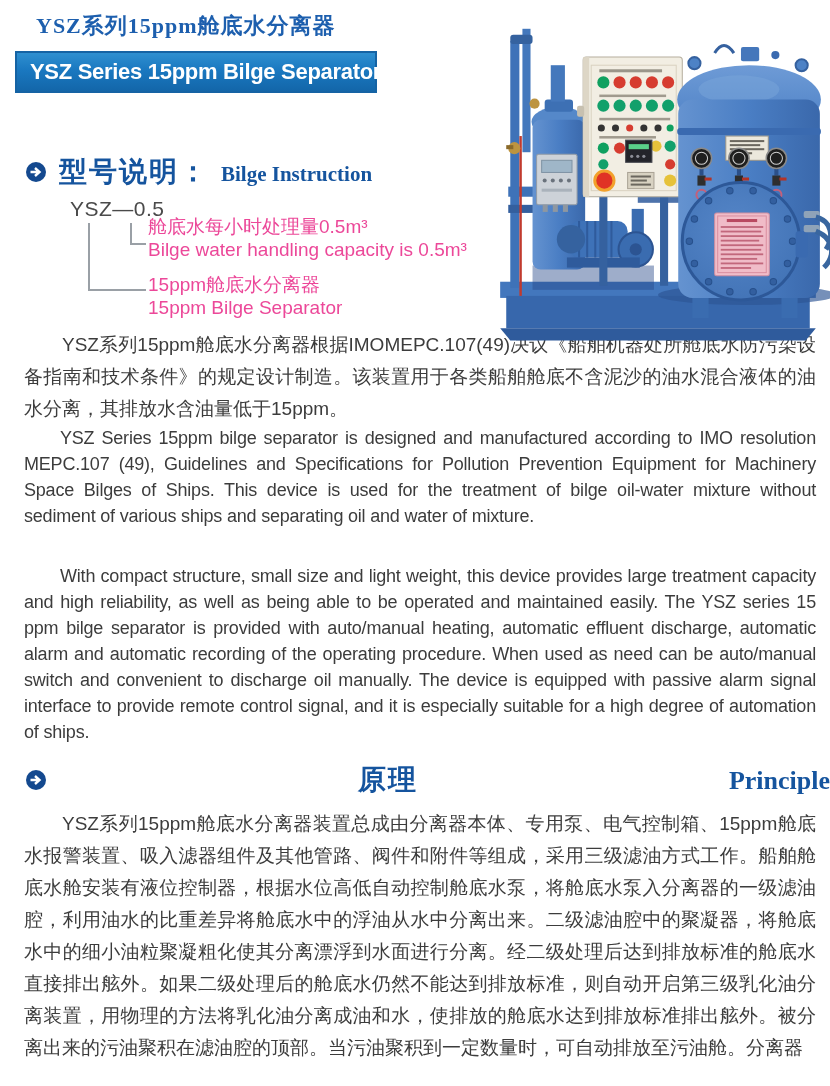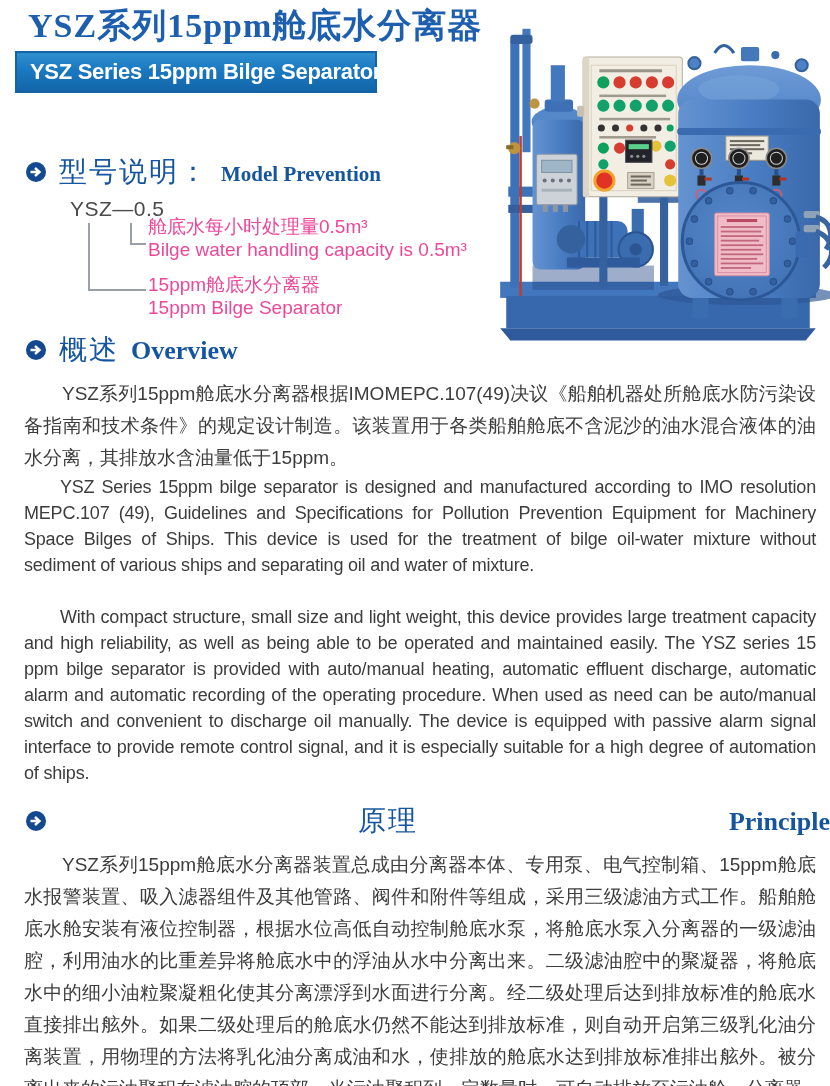--- a/index.html
+++ b/index.html
@@ -11,24 +11,24 @@
     height: 1086px;
     margin: 0 auto;
     background: #ffffff;
     overflow: hidden;
     font-family: "Liberation Sans", sans-serif;
     color: #3c3c3c;
   }
 
   
   .title-cn {
-    margin: 6px 0 0 28px;
+    margin: 6px 0 0 36px;
     font-family: "Liberation Serif", serif;
     font-weight: bold;
-    font-size: 34px;
+    font-size: 22px;
     line-height: 40px;
     color: #1d5fae;
     letter-spacing: 1px;
     white-space: nowrap;
   }
   .banner {
     margin: 5px 0 0 15px;
     width: 362px;
     height: 42px;
     background: linear-gradient(180deg, #2e8fd0 0%, #1a78c0 45%, #1366a9 100%);
@@ -48,21 +48,21 @@
   
   .sec-head {
     display: flex;
     align-items: baseline;
     gap: 12px;
     margin-left: 25px;
   }
   .sec-head .bullet { align-self: center; width:22px; height:22px; flex:0 0 22px; }
   .head-cn {
     font-family: "Liberation Serif", serif;
-    font-weight: normal;
+    font-weight: bold;
     font-size: 28px;
     color: #15549e;
     letter-spacing: 2px;
   }
   .head-en {
     font-family: "Liberation Serif", serif;
     font-weight: bold;
     font-size: 26px;
     color: #15549e;
   }
@@ -95,21 +95,21 @@
   .content { margin: 0 14px 0 24px; }
   .para {
     margin: 0;
     text-align: justify;
     text-justify: inter-ideograph;
     text-indent: 2em;
     color: #3c3c3c;
   }
   .para.cn { font-size: 19px; line-height: 32px; }
   .para.en { font-size: 18px; line-height: 26px; letter-spacing: -0.2px; }
-  .mb26 { margin-bottom: 26px; }
+  .mb26 { margin-bottom: 34px; }
   .mb12 { margin-bottom: 12px; }
   .overview-head { margin-top: 2px; margin-bottom: 9px; }
   .principle-head { margin-top: 16px; margin-bottom: 9px; justify-content: space-between; }
 
   
   .photo {
     position: absolute;
     left: 486px;
     top: 6px;
     width: 344px;
@@ -311,45 +311,37 @@
       <path d="M326,222 c18,7 20,24 8,36" stroke="#39669f" stroke-width="5" fill="none"></path>
     </svg>
   </div>
 
   <div class="sec-head model-head">
     <svg class="bullet" viewBox="0 0 22 22">
       <circle cx="11" cy="11" r="10" fill="#14498f"></circle>
       <path d="M5.5 11 H13 M10 7 l4.5 4 L10 15" stroke="#ffffff" stroke-width="2.4" fill="none"></path>
     </svg>
     <span class="head-cn">型号说明：</span>
-    <span class="head-en small">Model Prevention</span>
+    <span class="head-en small">Bilge Instruction</span>
   </div>
 
   <div class="model-diagram">
     <div class="model-code">YSZ—0.5</div>
     <div class="branch sep"></div>
     <div class="branch cap"></div>
     <div class="diagram-text cap">
       <div>舱底水每小时处理量0.5m³</div>
       <div>Bilge water handling capacity is 0.5m³</div>
     </div>
     <div class="diagram-text sep">
       <div>15ppm舱底水分离器</div>
       <div>15ppm Bilge Separator</div>
     </div>
   </div>
 
-  <div class="sec-head overview-head">
-    <svg class="bullet" viewBox="0 0 22 22">
-      <circle cx="11" cy="11" r="10" fill="#14498f"></circle>
-      <path d="M5.5 11 H13 M10 7 l4.5 4 L10 15" stroke="#ffffff" stroke-width="2.4" fill="none"></path>
-    </svg>
-    <span class="head-cn">概述</span>
-    <span class="head-en">Overview</span>
-  </div>
 
   <div class="content">
     <p class="para cn">YSZ系列15ppm舱底水分离器根据IMOMEPC.107(49)决议《船舶机器处所舱底水防污染设备指南和技术条件》的规定设计制造。该装置用于各类船舶舱底不含泥沙的油水混合液体的油水分离，其排放水含油量低于15ppm。</p>
     <p class="para en mb26">YSZ Series 15ppm bilge separator is designed and manufactured according to IMO resolution MEPC.107 (49), Guidelines and Specifications for Pollution Prevention Equipment for Machinery Space Bilges of Ships. This device is used for the treatment of bilge oil-water mixture without sediment of various ships and separating oil and water of mixture.</p>
     <p class="para en">With compact structure, small size and light weight, this device provides large treatment capacity and high reliability, as well as being able to be operated and maintained easily. The YSZ series 15 ppm bilge separator is provided with auto/manual heating, automatic effluent discharge, automatic alarm and automatic recording of the operating procedure. When used as need can be auto/manual switch and convenient to discharge oil manually. The device is equipped with passive alarm signal interface to provide remote control signal, and it is especially suitable for a high degree of automation of ships.</p>
   </div>
 
   <div class="sec-head principle-head">
     <svg class="bullet" viewBox="0 0 22 22">
       <circle cx="11" cy="11" r="10" fill="#14498f"></circle>

